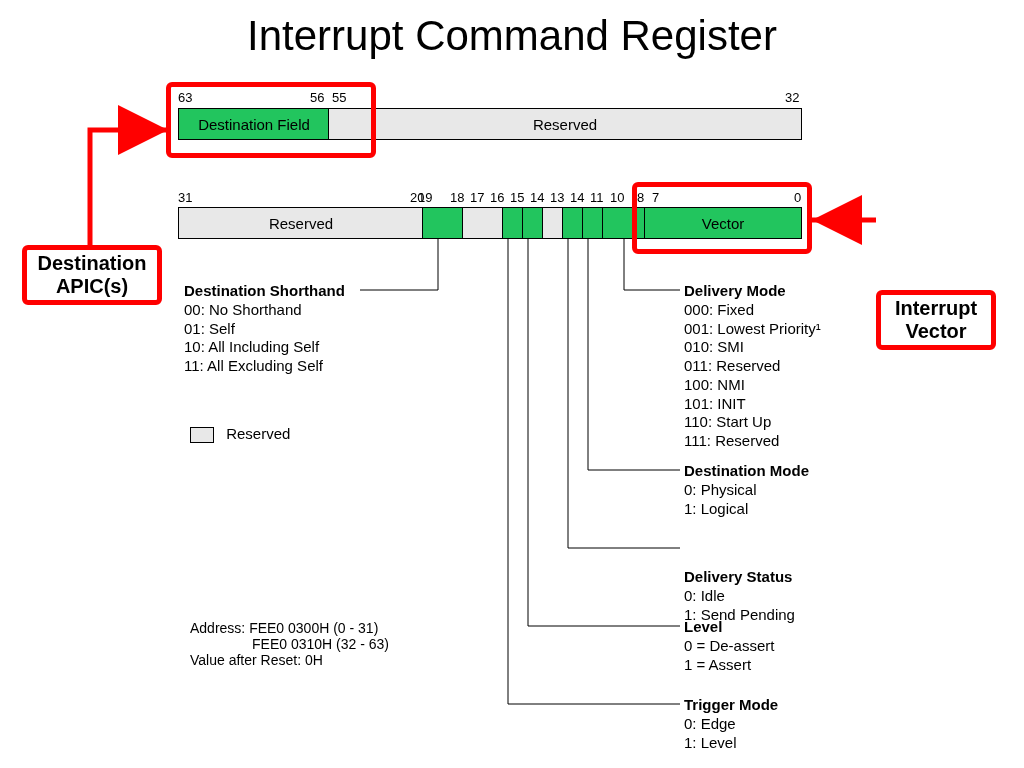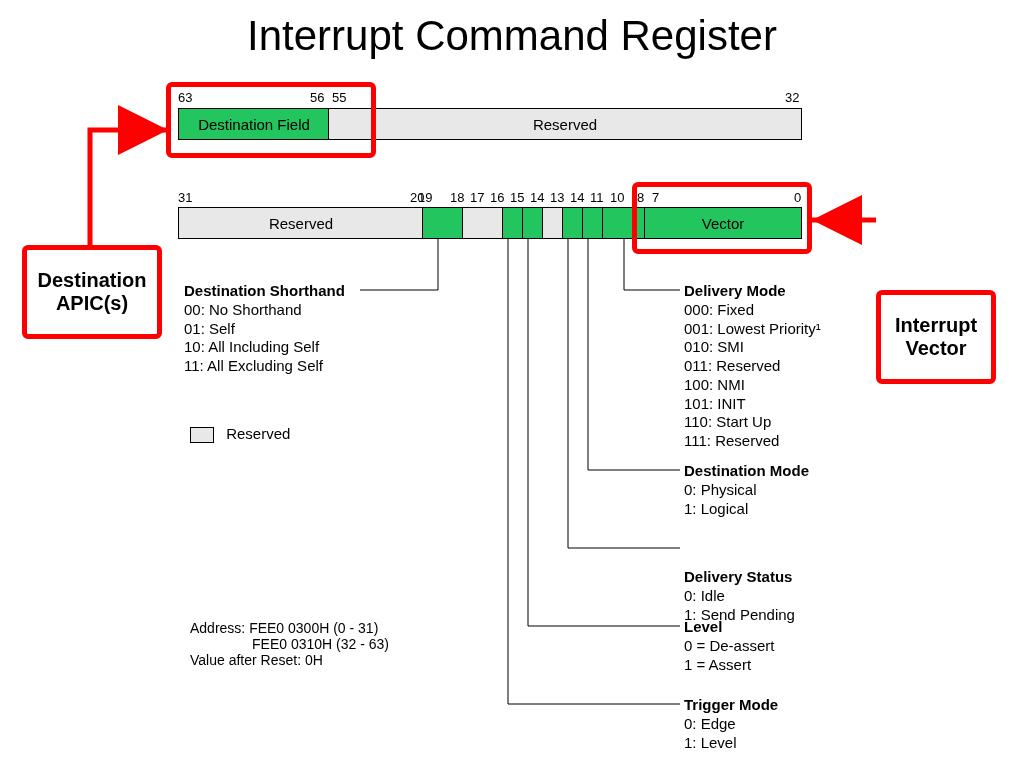--- a/index.html
+++ b/index.html
@@ -38,21 +38,21 @@
     background: transparent;
     pointer-events: none;
   }
   .callout-box {
     border: 5px solid #ff0000;
     border-radius: 6px;
     background: #fff;
     font-size: 20px;
     font-weight: 700;
     text-align: center;
-    padding: 19px 8px;
+    padding: 2px 8px;
     box-sizing: border-box;
   }
   .field-desc {
     font-size: 15px;
     line-height: 1.25;
   }
   .field-desc .hd { font-weight: 700; }
   .legend-sw {
     width: 22px; height: 14px;
     border:1px solid #000;

